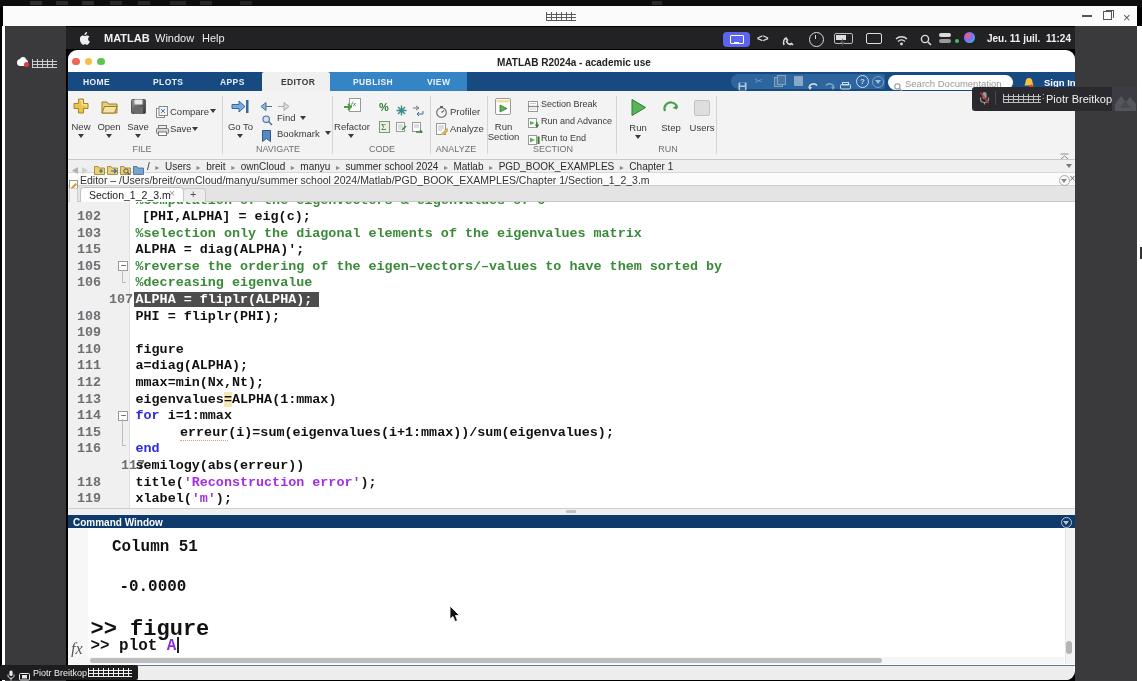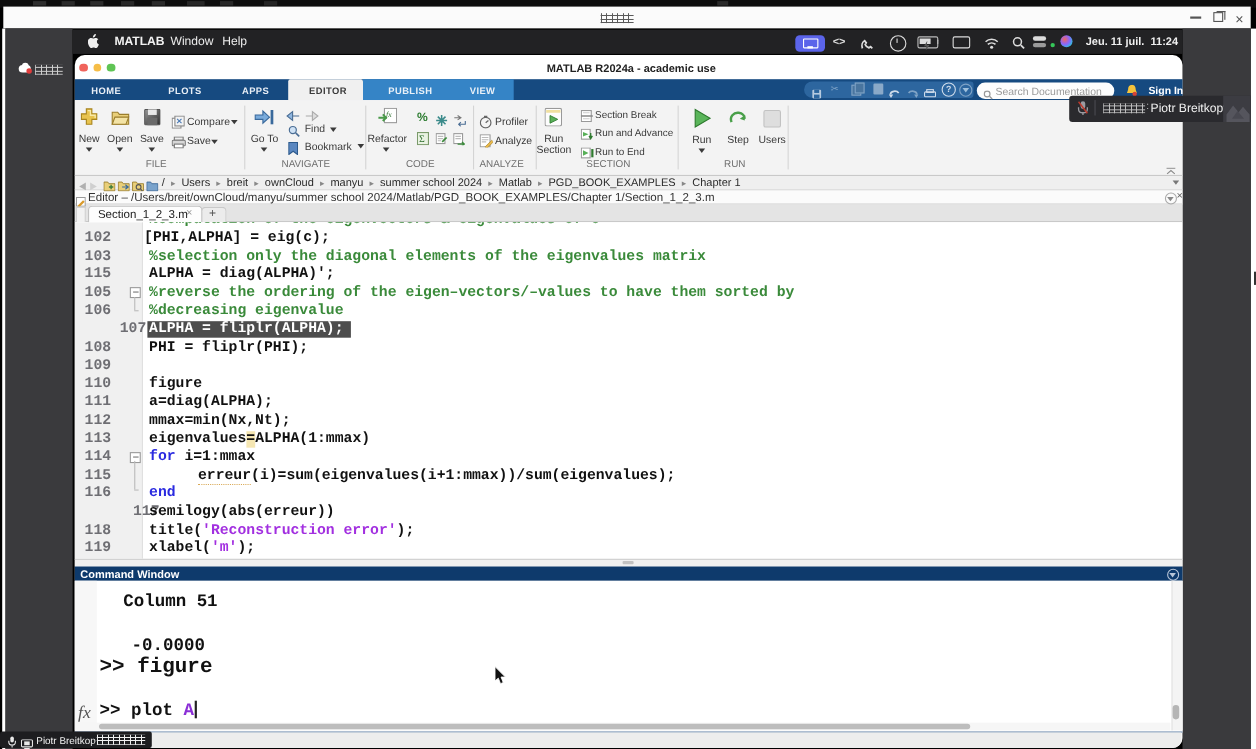--- a/index.html
+++ b/index.html
@@ -408,21 +408,21 @@
     <div class="abs" style="left:183px;top:187.5px;width:21px;height:14px;background:#ececec;border:1px solid #c9c9c9;border-bottom:none;border-radius:4px 4px 0 0;"></div>
     <div class="abs" style="left:190px;top:187.5px;font-size:11px;color:#555;">+</div>
   </div>
 
   <div class="abs" style="left:68px;top:201.5px;width:1007px;height:306.5px;background:#fff;overflow:hidden;">
     <div class="abs" style="left:0;top:0;width:60.5px;height:306.5px;background:#f0f0f0;border-right:1px solid #e0e0e0;"></div>
     <div id="code">
 
       <div class="codeline cmt" style="left:67.5px;top:-10px;">%computation of the eigenvectors &amp; eigenvalues of c</div>
       <div class="lnum" style="left:0;top:6.5px;">102</div>
-        <div class="codeline" style="left:63px;top:6.5px;">[PHI,ALPHA] = eig(c);</div>
+        <div class="codeline" style="left:74px;top:6.5px;">[PHI,ALPHA] = eig(c);</div>
       <div class="lnum" style="left:0;top:23.1px;">103</div>
         <div class="codeline cmt" style="left:67.5px;top:23.1px;">%selection only the diagonal elements of the eigenvalues matrix</div>
       <div class="lnum" style="left:0;top:39.7px;">115</div>
         <div class="codeline" style="left:67.5px;top:39.7px;">ALPHA = diag(ALPHA)';</div>
       <div class="lnum" style="left:0;top:56.3px;">105</div>
         <div class="codeline cmt" style="left:67.5px;top:56.3px;">%reverse the ordering of the eigen–vectors/–values to have them sorted by</div>
       <div class="lnum" style="left:0;top:72.9px;">106</div>
         <div class="codeline cmt" style="left:67.5px;top:72.9px;">%decreasing eigenvalue</div>
       <div class="abs" style="left:66px;top:90px;width:185px;height:15.5px;background:#4d4d4d;"></div>
       <div class="lnum" style="left:0;top:89.5px;margin-left:32px;">107</div>
@@ -470,21 +470,21 @@
   <div class="abs" style="left:68px;top:514.5px;width:1007px;height:13.5px;background:#0e3a6c;"></div>
   <div class="abs" style="left:73px;top:517px;font-size:10px;font-weight:bold;color:#fff;">Command Window</div>
   <div class="abs" style="left:1061px;top:517px;width:9px;height:9px;border:1px solid #b9c6d8;border-radius:50%;">
       <div class="dtri" style="left:1px;top:2.5px;border-top-color:#b9c6d8;"></div>
     </div>
   <div class="abs" style="left:68px;top:528px;width:1007px;height:137.5px;background:#fff;border-bottom:1.5px solid #5c7ca3;box-sizing:border-box;"></div>
   <div id="cmd">
     <div class="abs" style="left:68px;top:528px;width:20px;height:136px;background:#f7f7f7;"></div>
     <div class="mono abs" style="left:112px;top:538px;font-size:15.9px;color:#111;">Column 51</div>
     <div class="mono abs" style="left:119.5px;top:577.5px;font-size:15.9px;color:#111;">-0.0000</div>
-    <div class="mono abs" style="left:90.5px;top:595px;font-size:19px;color:#111;">&gt;&gt; figure</div>
+    <div class="mono abs" style="left:90.5px;top:617px;font-size:22px;color:#111;">&gt;&gt; figure</div>
     <div class="mono abs" style="left:90.5px;top:637px;font-size:15.9px;color:#111;">&gt;&gt; plot <span style="color:#8b2fd6;">A</span></div>
     <div class="abs" style="left:177px;top:637px;width:1.5px;height:16px;background:#222;"></div>
     <div class="abs" style="left:71px;top:640px;font-family:'Liberation Serif',serif;font-style:italic;font-size:16px;color:#555;">fx</div>
 
     <div class="abs" style="left:1064.5px;top:528px;width:9px;height:136px;background:#f4f4f4;border-left:1px solid #e2e2e2;"></div>
     <div class="abs" style="left:1066px;top:641px;width:6px;height:13px;background:#b5b5b5;border-radius:3px;"></div>
 
     <div class="abs" style="left:69px;top:656.5px;width:995px;height:7.5px;background:#f6f6f6;"></div>
     <div class="abs" style="left:90px;top:657.5px;width:792px;height:5.5px;background:#bdbdbd;border-radius:3px;"></div>
   </div>

